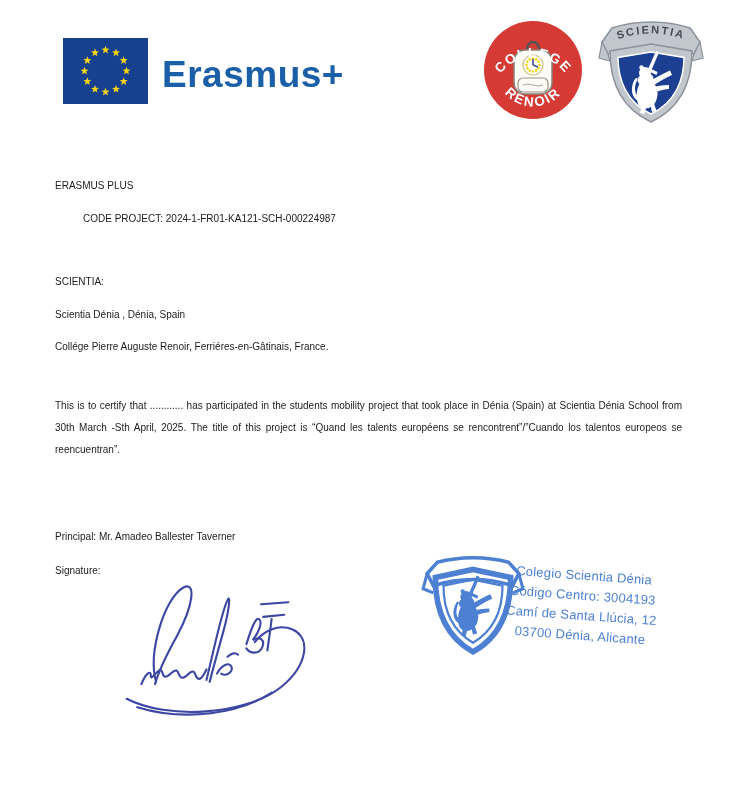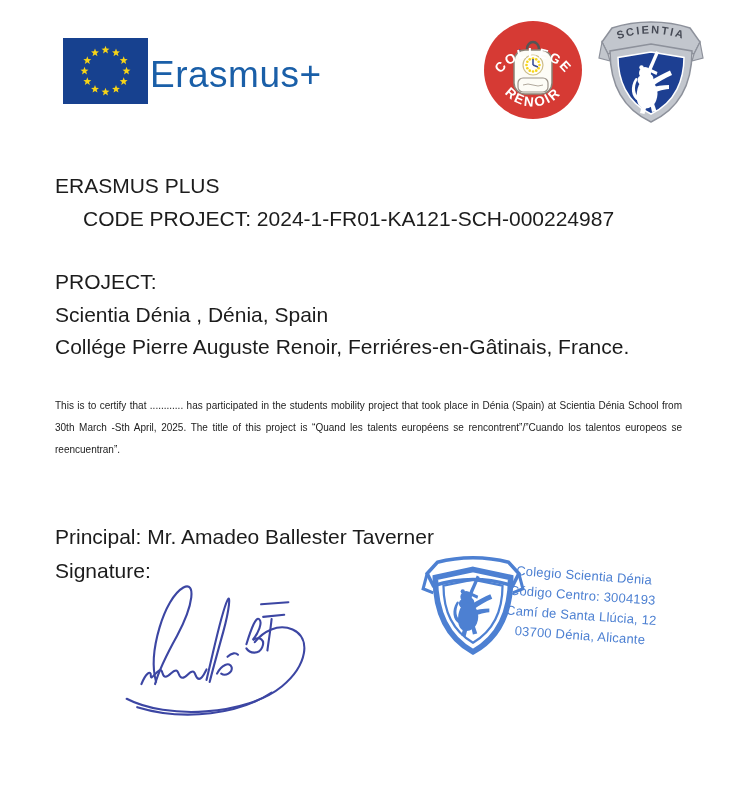--- a/index.html
+++ b/index.html
@@ -7,28 +7,28 @@
     position:relative;
     width:735px;height:806px;
     background:#fff;
     font-family:"Liberation Sans",sans-serif;
     color:var(--text,#1c1c1c);
     overflow:hidden;
   }
   .abs{position:absolute;}
   .doc-line{
     left:55px;
-    font-size:21px;
+    font-size:10px;
     line-height:20px;
     white-space:nowrap;
   }
   .erasmus-wordmark{
-    left:150px;top:56px;
+    left:162px;top:56px;
     font-size:37px;
-    font-weight:400;
+    font-weight:700;
     letter-spacing:0.5px;
     color:var(--erasmus-blue,#1a5fa8);
     line-height:1;
   }
   .paragraph{
     left:55px;top:395px;
     width:627px;
     font-size:10px;
     line-height:22px;
     text-align:justify;
@@ -144,21 +144,21 @@
       <path d="M55,38 L88,43.5 C88,65 80,88 55,100 C30,88 22,65 22,43.5 Z" style="fill:var(--crest-blue)" stroke="#ffffff" stroke-width="1.5"></path>
       <use href="#lion" transform="translate(34,37) scale(1.0)" fill="#ffffff"></use>
       <text font-size="11" font-weight="bold" letter-spacing="2" fill="#464a55">
         <textPath href="#bannerArc" startOffset="50%" text-anchor="middle">SCIENTIA</textPath>
       </text>
     </svg>
   </div>
 
   <div class="abs doc-line" style="top:176px;">ERASMUS PLUS</div>
   <div class="abs doc-line" style="top:209px;margin-left:28px;">CODE PROJECT: 2024-1-FR01-KA121-SCH-000224987</div>
-  <div class="abs doc-line" style="top:272px;">PROJECT:</div>
+  <div class="abs doc-line" style="top:272px;">SCIENTIA:</div>
   <div class="abs doc-line" style="top:305px;">Scientia Dénia , Dénia, Spain</div>
   <div class="abs doc-line" style="top:337px;">Collége Pierre Auguste Renoir, Ferriéres-en-Gâtinais, France.</div>
 
   <div class="abs paragraph">This is to certify that ............ has participated in the students mobility project that took place in Dénia (Spain) at Scientia Dénia School from 30th March -Sth April, 2025. The title of this project is “Quand les talents européens se rencontrent”/”Cuando los talentos europeos se reencuentran”.</div>
 
   <div class="abs doc-line" style="top:527px;">Principal: Mr. Amadeo Ballester Taverner</div>
   <div class="abs doc-line" style="top:561px;">Signature:</div>
 
   <div class="abs" style="left:112px;top:577px;">
     <svg width="210" height="147" viewBox="0 0 200 140" fill="none" style="stroke:var(--signature-ink)" stroke-width="2" stroke-linecap="round">

